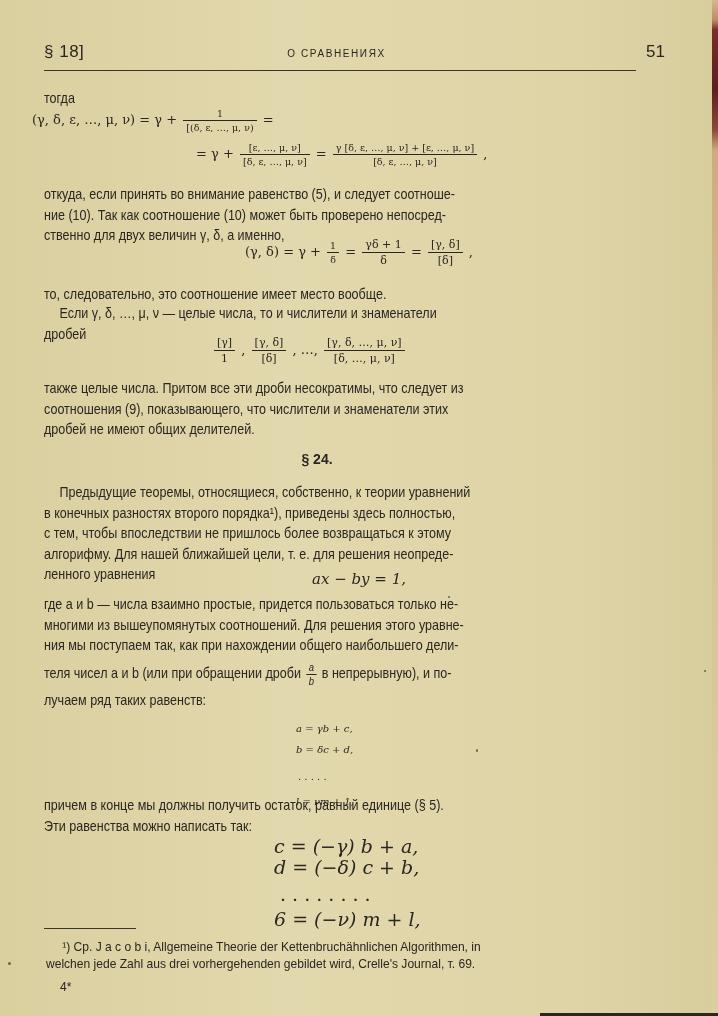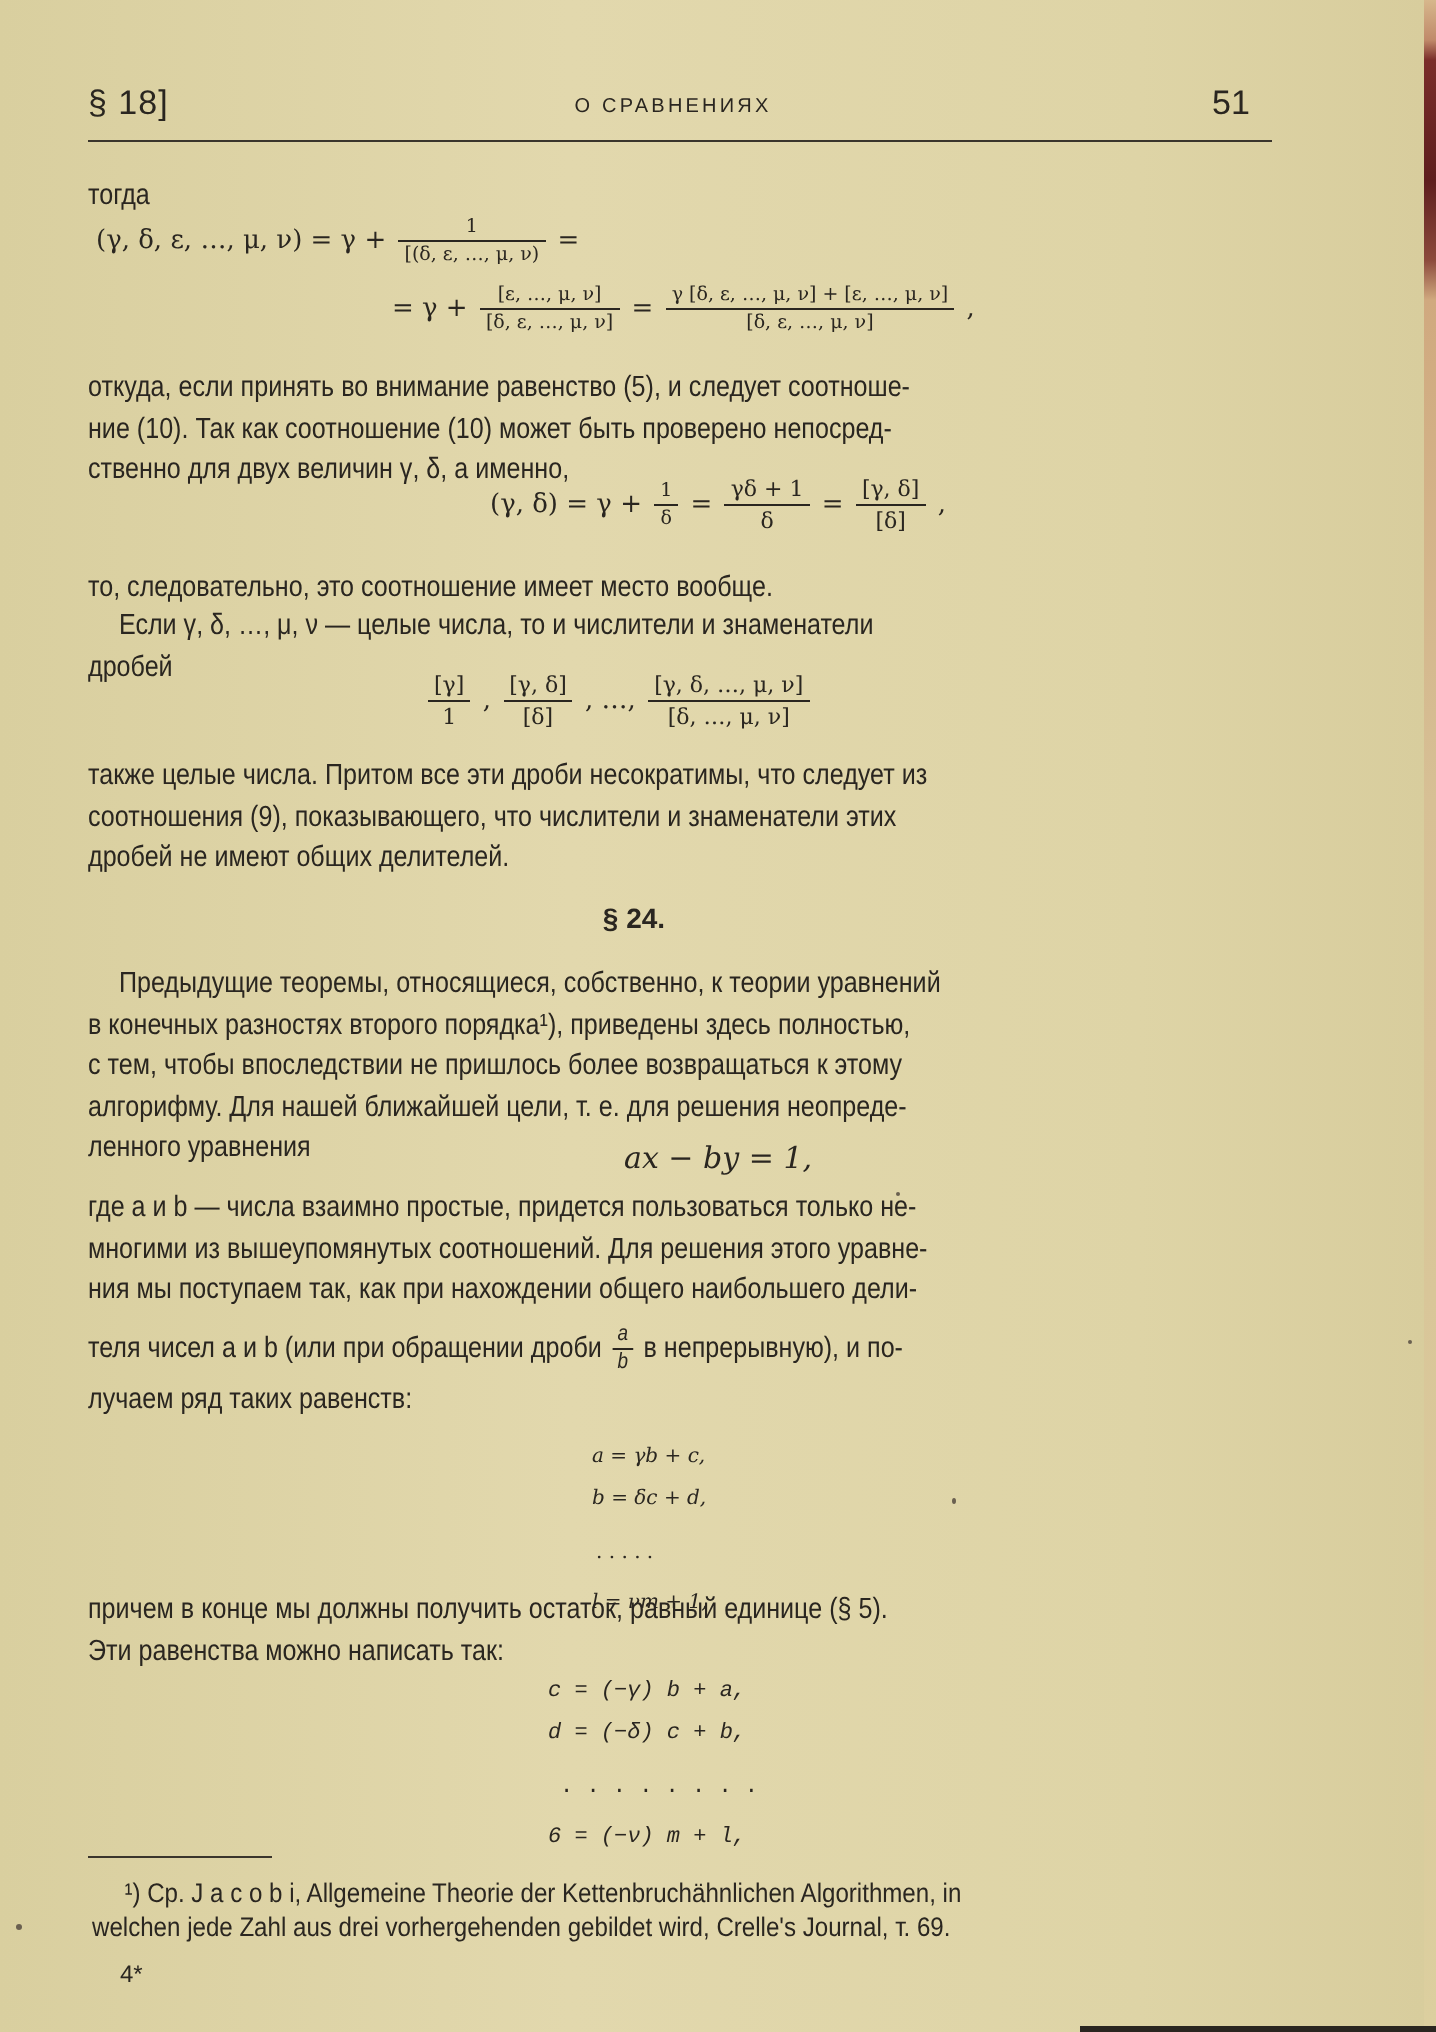--- a/index.html
+++ b/index.html
@@ -17,21 +17,21 @@
   .spine {
     position: absolute; right: 0; top: 0; width: 6px; height: 1016px;
     background: linear-gradient(180deg, #d7b78c 0px, #c08a6a 20px, #7a2d2a 30px, #5e1e1e 90px, #8c4a3c 130px, #d0a97f 150px, #d7c095 400px, #dccf9f 1016px);
   }
   .bottom-edge {
     position: absolute; left: 540px; bottom: 0; width: 178px; height: 3px; background: #2a2620;
   }
   .abs { position: absolute; }
   .header-left { left: 44px; top: 42px; font-size: 17px; font-family: "Liberation Sans Narrow", "Liberation Sans", sans-serif; letter-spacing: 0.5px; }
   .header-center { left: 0; width: 673px; top: 48px; text-align: center; font-size: 10px; letter-spacing: 1.6px; font-family: "Liberation Sans", sans-serif; }
-  .header-right { left: 606px; top: 42px; font-size: 17px; font-family: "Liberation Sans", sans-serif; }
+  .header-right { left: 646px; top: 42px; font-size: 17px; font-family: "Liberation Sans", sans-serif; }
   .header-rule { left: 44px; top: 70px; width: 592px; height: 1px; background: #3a352c; }
   .text {
     font-family: "Liberation Sans", sans-serif;
     font-size: 14.6px; line-height: 20.5px;
     transform: scaleX(0.86); transform-origin: left top;
     white-space: nowrap;
   }
   .math { font-family: "DejaVu Serif", serif; font-size: 13px; white-space: nowrap; }
   .frac { display: inline-block; vertical-align: middle; text-align: center; margin: 0 2px; }
   .frac .num { display: block; padding: 0 3px 1px; border-bottom: 1px solid #2a2620; font-size: 9.5px; line-height: 11px; }
@@ -53,21 +53,21 @@
 <div class="page"></div>
 <div class="spine"></div>
 
 <div class="abs header-left">§ 18]</div>
 <div class="abs header-center">О СРАВНЕНИЯХ</div>
 <div class="abs header-right">51</div>
 <div class="abs header-rule"></div>
 
 <div class="abs text" style="left:44px; top:88px;">тогда</div>
 
-<div class="abs math" style="left:48px; top:108px;">
+<div class="abs math" style="left:32px; top:108px;">
   <span>(γ, δ, ε, …, μ, ν) = γ +</span>
   <span class="frac">
     <span class="num">1</span>
     <span class="den">[(δ, ε, …, μ, ν)</span>
   </span>
   <span>=</span>
 </div>
 
 <div class="abs math" style="left:196px; top:142px;">
   <span>= γ +</span>
@@ -170,21 +170,21 @@
   <div>b = δc + d,</div>
   <div style="padding:6px 0 4px 2px; font-style:normal;">. . . . .</div>
   <div>l = νm + 1,</div>
 </div>
 
 <div class="abs text" style="left:44px; top:795px;">
   <div>причем в конце мы должны получить  остаток, равный единице (§ 5).</div>
   <div>Эти равенства можно написать так:</div>
 </div>
 
-<div class="abs math" style="left:274px; top:836px; font-size:11px; font-style:italic; line-height:21px;font-family:Liberation Mono, monospace;">
+<div class="abs math" style="left:274px; top:836px; font-size:19px; font-style:italic; line-height:21px;">
   <div>c = (−γ) b + a,</div>
   <div>d = (−δ) c + b,</div>
   <div style="padding:6px 0 4px 6px; font-style:normal;">. . . . . . . .</div>
   <div>6 = (−ν) m + l,</div>
 </div>
 
 <div class="abs fn-rule"></div>
 <div class="abs footnote" style="left:46px; top:938px;">
   <div style="padding-left:18px;">¹) Ср. J a c o b i, Allgemeine Theorie der Kettenbruchähnlichen Algorithmen, in</div>
   <div>welchen  jede Zahl aus drei vorhergehenden gebildet wird,  Crelle's Journal, т. 69.</div>

